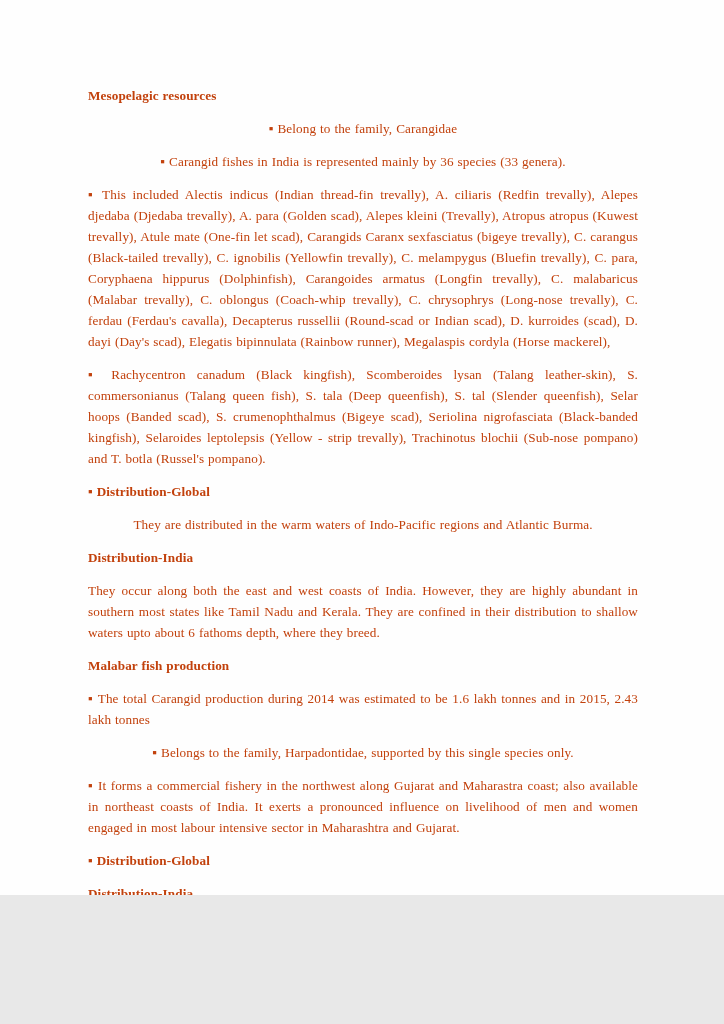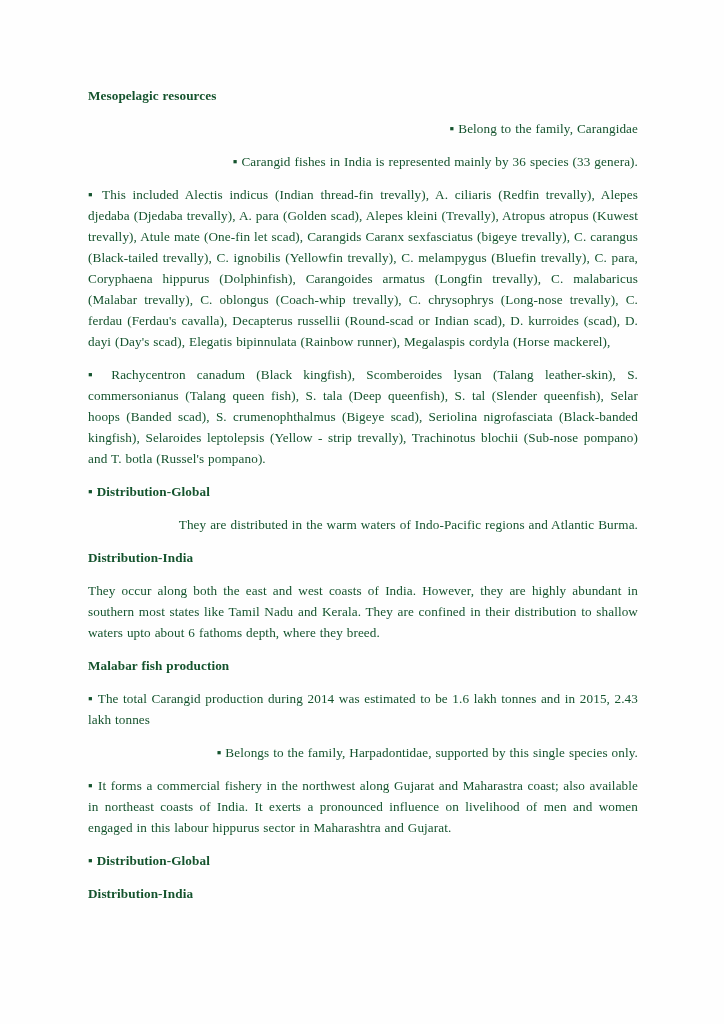--- a/index.html
+++ b/index.html
@@ -3,57 +3,57 @@
 <meta charset="utf-8">
 <style>
   html, body {
     margin: 0;
     padding: 0;
     background: #e8e8e8;
   }
   .page {
     position: relative;
     width: 724px;
-    height: 1024px;
+    height: 895px;
     margin: 0 auto;
     background: #fefefe;
     box-sizing: border-box;
     padding: 85px 86px 0 88px;
     font-family: "Liberation Serif", "DejaVu Serif", serif;
-    color: #14532d;
+    color: #c2410c;
     overflow: hidden;
   }
   .block {
     font-size: 13.2px;
     line-height: 21px;
     margin: 0 0 12px 0;
     text-align: justify;
     letter-spacing: 0.1px;
     word-spacing: 0.5px;
   }
   .heading {
     font-weight: bold;
     text-align: left;
   }
   .single {
-    text-align: right;
+    text-align: center;
   }
 </style>
 </head>
 <body>
 
 <div class="page">
   <div class="block heading">Mesopelagic resources</div>
   <div class="block single">▪ Belong to the family, Carangidae</div>
   <div class="block single">▪ Carangid fishes in India is represented mainly by 36 species (33 genera).</div>
   <div class="block">▪ This included Alectis indicus (Indian thread-fin trevally), A. ciliaris (Redfin trevally), Alepes djedaba (Djedaba trevally), A. para (Golden scad), Alepes kleini (Trevally), Atropus atropus (Kuwest trevally), Atule mate (One-fin let scad), Carangids Caranx sexfasciatus (bigeye trevally), C. carangus (Black-tailed trevally), C. ignobilis (Yellowfin trevally), C. melampygus (Bluefin trevally), C. para, Coryphaena hippurus (Dolphinfish), Carangoides armatus (Longfin trevally), C. malabaricus (Malabar trevally), C. oblongus (Coach-whip trevally), C. chrysophrys (Long-nose trevally), C. ferdau (Ferdau's cavalla), Decapterus russellii (Round-scad or Indian scad), D. kurroides (scad), D. dayi (Day's scad), Elegatis bipinnulata (Rainbow runner), Megalaspis cordyla (Horse mackerel),</div>
   <div class="block">▪ Rachycentron canadum (Black kingfish), Scomberoides lysan (Talang leather-skin), S. commersonianus (Talang queen fish), S. tala (Deep queenfish), S. tal (Slender queenfish), Selar hoops (Banded scad), S. crumenophthalmus (Bigeye scad), Seriolina nigrofasciata (Black-banded kingfish), Selaroides leptolepsis (Yellow - strip trevally), Trachinotus blochii (Sub-nose pompano) and T. botla (Russel's pompano).</div>
   <div class="block heading">▪ Distribution-Global</div>
   <div class="block single">They are distributed in the warm waters of Indo-Pacific regions and Atlantic Burma.</div>
   <div class="block heading">Distribution-India</div>
   <div class="block">They occur along both the east and west coasts of India. However, they are highly abundant in southern most states like Tamil Nadu and Kerala. They are confined in their distribution to shallow waters upto about 6 fathoms depth, where they breed.</div>
   <div class="block heading">Malabar fish production</div>
   <div class="block">▪ The total Carangid production during 2014 was estimated to be 1.6 lakh tonnes and in 2015, 2.43 lakh tonnes</div>
   <div class="block single">▪ Belongs to the family, Harpadontidae, supported by this single species only.</div>
-  <div class="block">▪ It forms a commercial fishery in the northwest along Gujarat and Maharastra coast; also available in northeast coasts of India. It exerts a pronounced influence on livelihood of men and women engaged in this labour hippurus sector in Maharashtra and Gujarat.</div>
+  <div class="block">▪ It forms a commercial fishery in the northwest along Gujarat and Maharastra coast; also available in northeast coasts of India. It exerts a pronounced influence on livelihood of men and women engaged in most labour intensive sector in Maharashtra and Gujarat.</div>
   <div class="block heading">▪ Distribution-Global</div>
   <div class="block heading">Distribution-India</div>
 </div>
 
 </body></html>

